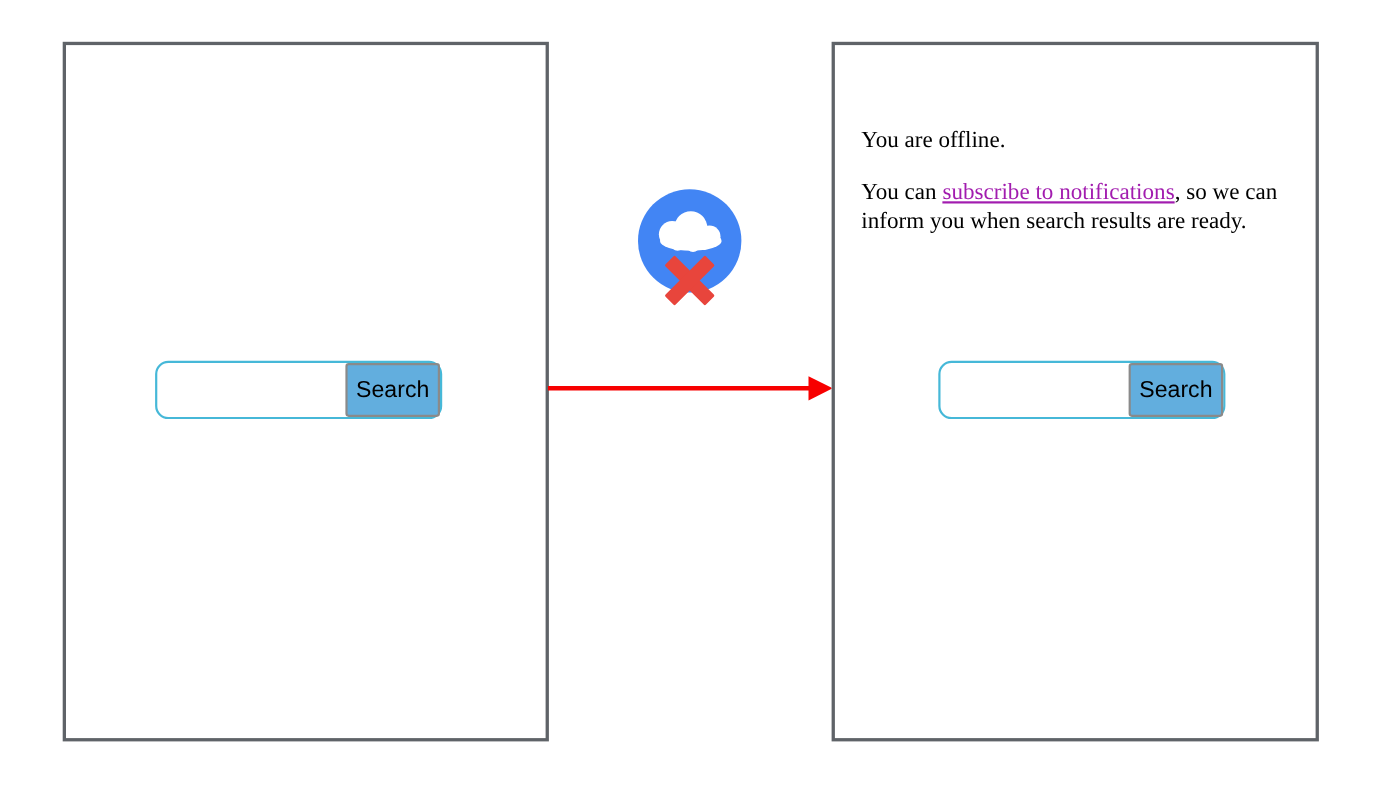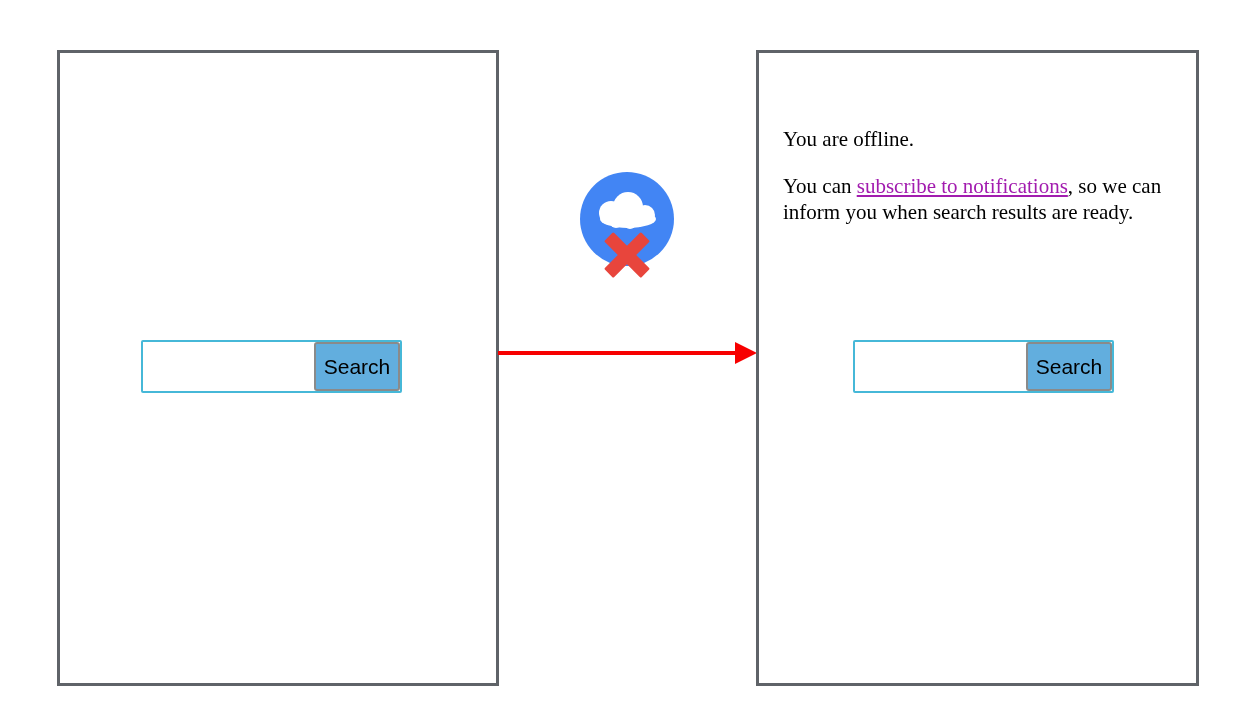--- a/index.html
+++ b/index.html
@@ -12,21 +12,21 @@
     font-family: "Liberation Sans", sans-serif;
   }
   .stage {
     position: relative;
     width: 1260px;
     height: 718px;
     background: #ffffff;
   }
   .app-frame {
     position: absolute;
-    top: 50px;
+    top: 38px;
     width: 442px;
     height: 636px;
     border: 3px solid #5f6368;
     background: #ffffff;
     box-sizing: border-box;
   }
   .app-frame.left  { left: 57px; }
   .app-frame.right { left: 756px; width: 443px; }
 
   .offline-copy {
@@ -45,21 +45,21 @@
     text-decoration: underline;
     cursor: pointer;
   }
 
   .search-widget {
     position: absolute;
     top: 287px;
     width: 261px;
     height: 53px;
     border: 2px solid #46b8d8;
-    border-radius: 2px;
+    border-radius: 12px;
     background: #ffffff;
     box-sizing: border-box;
     padding-left: 18px;
   }
   .app-frame.left  .search-widget { left: 81px; }
   .app-frame.right .search-widget { left: 94px; }
 
   .search-input {
     position: absolute;
     left: 0; top: 0; bottom: 0;

